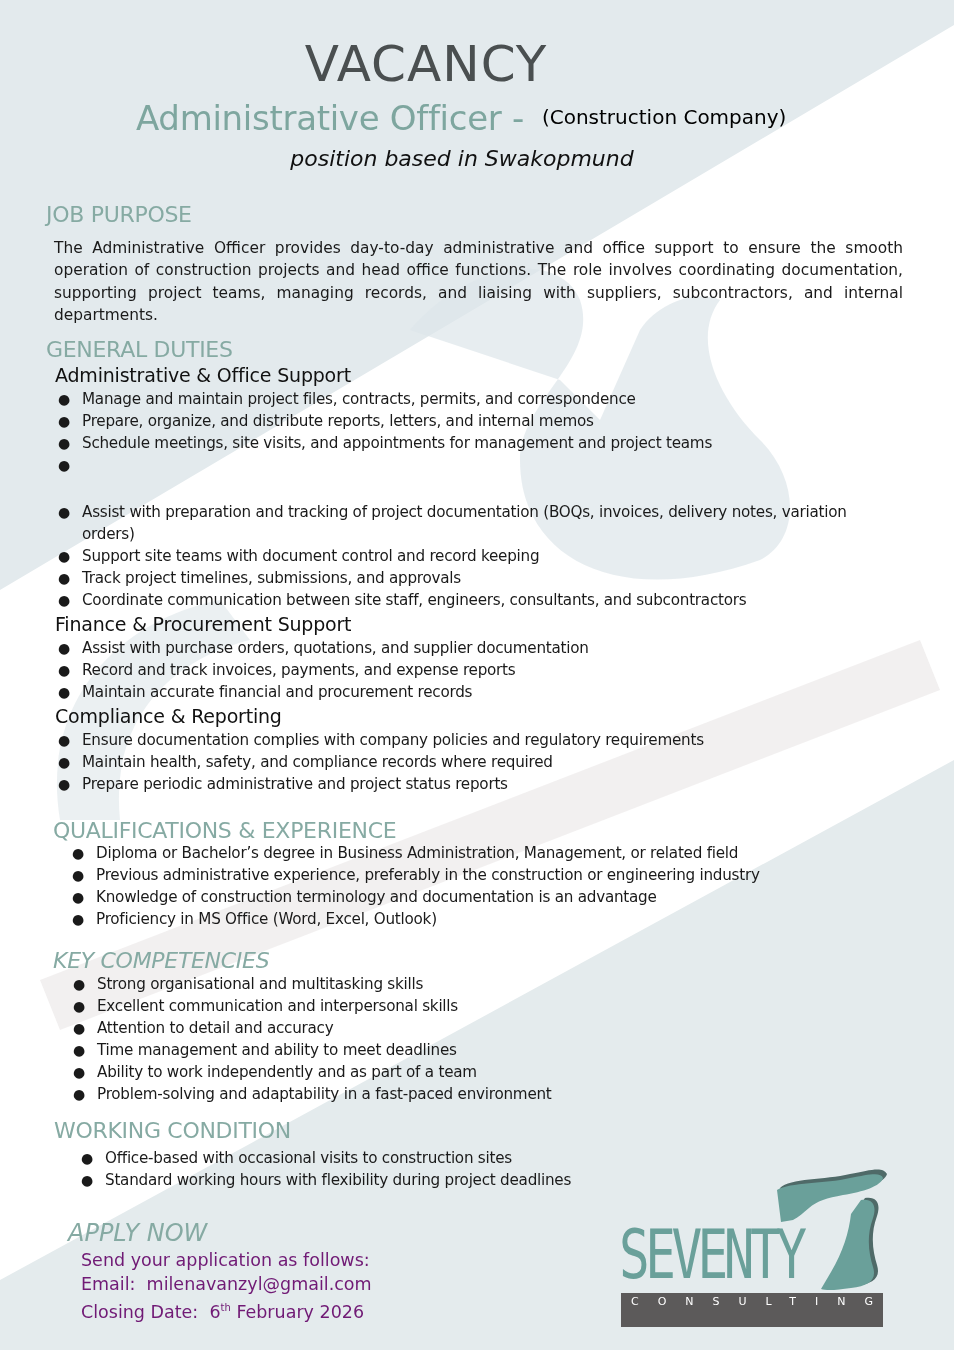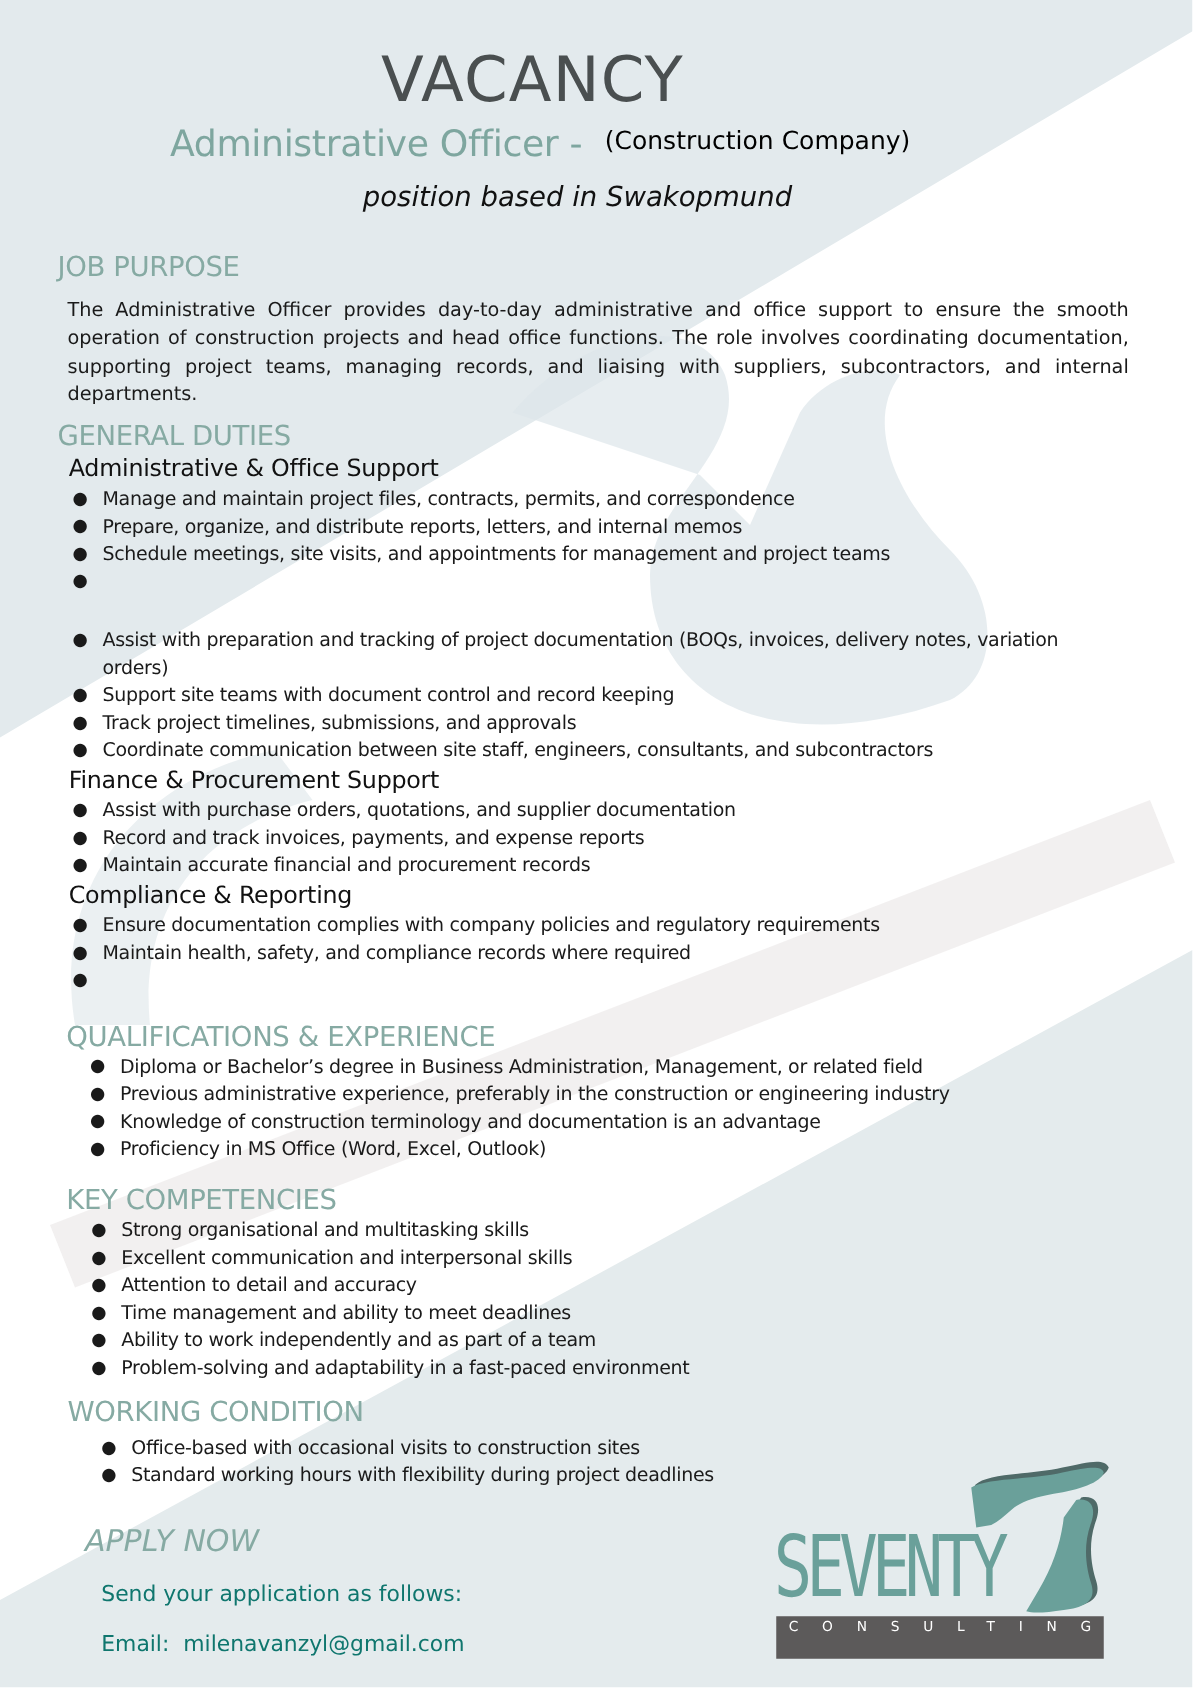--- a/index.html
+++ b/index.html
@@ -12,21 +12,21 @@
   .bg { position: absolute; inset: 0; z-index: 0; }
   .content { position: absolute; inset: 0; z-index: 2; }
 
   .title {
     position: absolute; left: 0; width: 852px; top: 34px; text-align: center;
     font-size: 50px; color: #4a4f50; letter-spacing: 1px; line-height: 60px;
     font-family: "DejaVu Sans", sans-serif; font-weight: normal;
   }
   .subtitle { position: absolute; left: 136px; top: 98px; white-space: nowrap; }
   .subtitle .role {
-    font-size: 29px; color: #7ea69f; font-family: "DejaVu Sans", sans-serif;
+    font-size: 34px; color: #7ea69f; font-family: "DejaVu Sans", sans-serif;
     letter-spacing: -0.3px;
   }
   .subtitle .company {
     font-size: 20px; color: #000000; margin-left: 18px; font-family: "DejaVu Sans", sans-serif;
     position: relative; top: -6px;
   }
   .location {
     position: absolute; left: 0; width: 924px; top: 146px; text-align: center;
     font-size: 22px; font-style: italic; color: #111; font-family: "DejaVu Sans", sans-serif;
   }
@@ -50,21 +50,21 @@
     font-family: "DejaVu Sans", sans-serif; padding-left: 26px; letter-spacing: -0.25px;
   }
   ul.blist li .bullet {
     position: absolute; left: 2px; top: 0; font-size: 14px;
   }
   .apply-h {
     position: absolute; left: 68px; top: 1219px; font-size: 24px; font-style: italic;
     color: #86aaa3; font-family: "DejaVu Sans", sans-serif;
   }
   .apply-lines { position: absolute; left: 81px; top: 1248px; font-family: "DejaVu Sans", sans-serif; }
-  .apply-lines div { font-size: 17.5px; line-height: 24px; color: #0f766e; white-space: nowrap; margin-top: 16px; }
+  .apply-lines div { font-size: 17.5px; line-height: 24px; color: #701a75; white-space: nowrap; }
   .apply-lines sup { font-size: 10px; }
 
   .logo { position: absolute; left: 615px; top: 1160px; width: 300px; height: 160px; }
   .logo-word {
     position: absolute; left: 4px; top: 60px; font-size: 68px; color: #6aa09a;
     font-family: "DejaVu Sans Mono", monospace; letter-spacing: -6px; transform: scaleX(0.75);
     transform-origin: left top; line-height: 70px;
   }
   .logo-bar {
     position: absolute; left: 6px; top: 133px; width: 262px; height: 34px; background: #5c5a5a;
@@ -114,32 +114,32 @@
   <ul class="blist" style="left:56px; top:637px; width:860px;">
     <li><span class="bullet">●</span><span>Assist with purchase orders, quotations, and supplier documentation</span></li>
     <li><span class="bullet">●</span><span>Record and track invoices, payments, and expense reports</span></li>
     <li><span class="bullet">●</span><span>Maintain accurate financial and procurement records</span></li>
   </ul>
 
   <div class="h3" style="top:705px;">Compliance &amp; Reporting</div>
   <ul class="blist" style="left:56px; top:729px; width:860px;">
     <li><span class="bullet">●</span><span>Ensure documentation complies with company policies and regulatory requirements</span></li>
     <li><span class="bullet">●</span><span>Maintain health, safety, and compliance records where required</span></li>
-    <li><span class="bullet">●</span></li>
+    <li><span class="bullet">●</span><span>Prepare periodic administrative and project status reports</span></li>
   </ul>
 
   <div class="h2" style="left:53px; top:818px;">QUALIFICATIONS &amp; EXPERIENCE</div>
   <ul class="blist" style="left:70px; top:842px; width:860px;">
     <li><span class="bullet">●</span><span>Diploma or Bachelor’s degree in Business Administration, Management, or related field</span></li>
     <li><span class="bullet">●</span><span>Previous administrative experience, preferably in the construction or engineering industry</span></li>
     <li><span class="bullet">●</span><span>Knowledge of construction terminology and documentation is an advantage</span></li>
     <li><span class="bullet">●</span><span>Proficiency in MS Office (Word, Excel, Outlook)</span></li>
   </ul>
 
-  <div class="h2" style="left:53px; top:948px;">KEY COMPETENCIES</div>
+  <div class="h2" style="left:53px; top:948px;font-style:italic;">KEY COMPETENCIES</div>
   <ul class="blist" style="left:71px; top:973px; width:860px;">
     <li><span class="bullet">●</span><span>Strong organisational and multitasking skills</span></li>
     <li><span class="bullet">●</span><span>Excellent communication and interpersonal skills</span></li>
     <li><span class="bullet">●</span><span>Attention to detail and accuracy</span></li>
     <li><span class="bullet">●</span><span>Time management and ability to meet deadlines</span></li>
     <li><span class="bullet">●</span><span>Ability to work independently and as part of a team</span></li>
     <li><span class="bullet">●</span><span>Problem-solving and adaptability in a fast-paced environment</span></li>
   </ul>
 
   <div class="h2" style="left:54px; top:1118px;">WORKING CONDITION</div>

